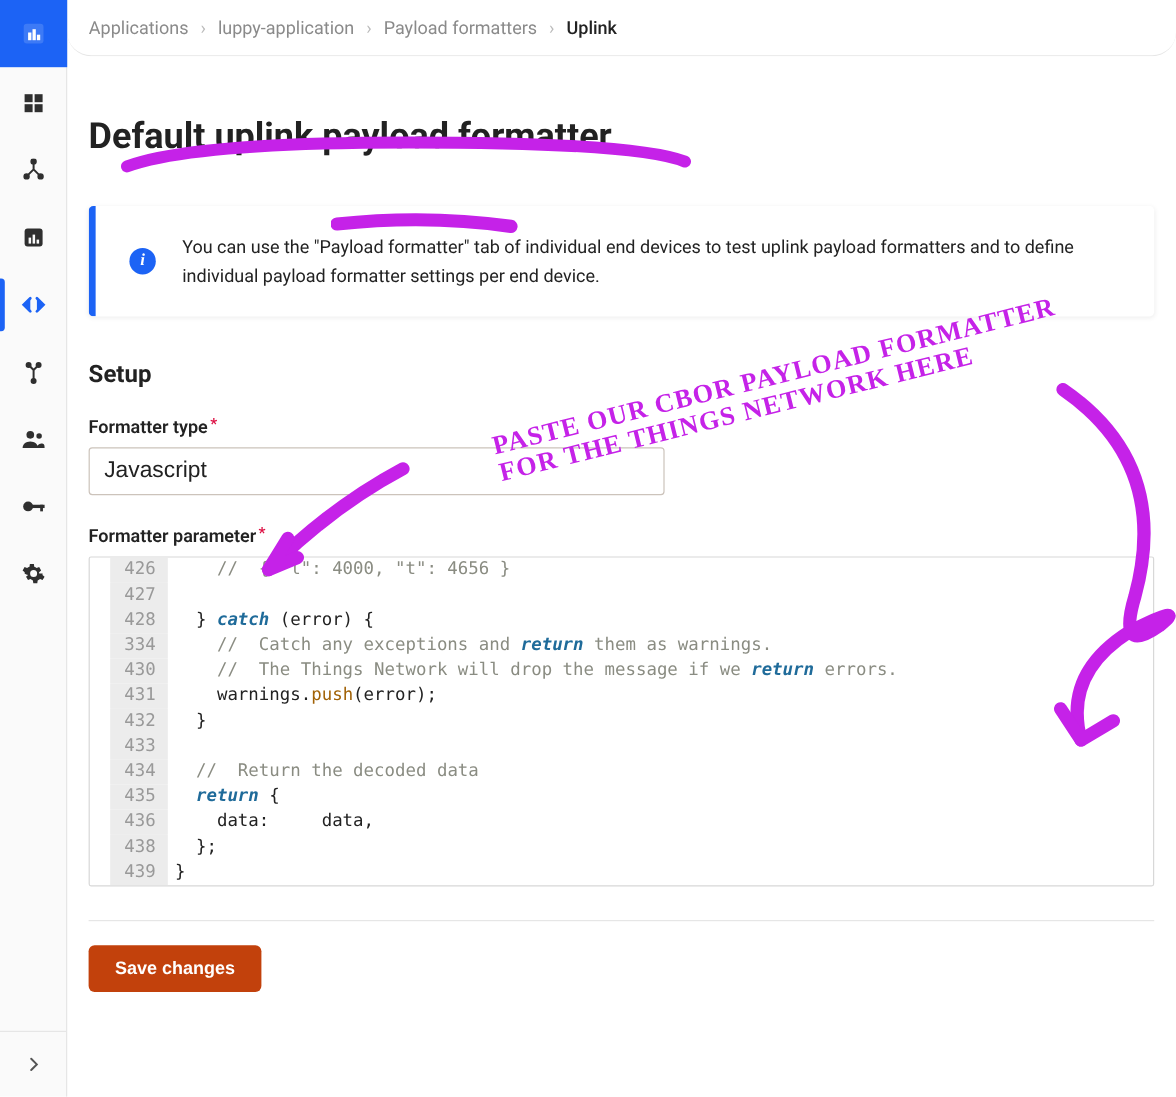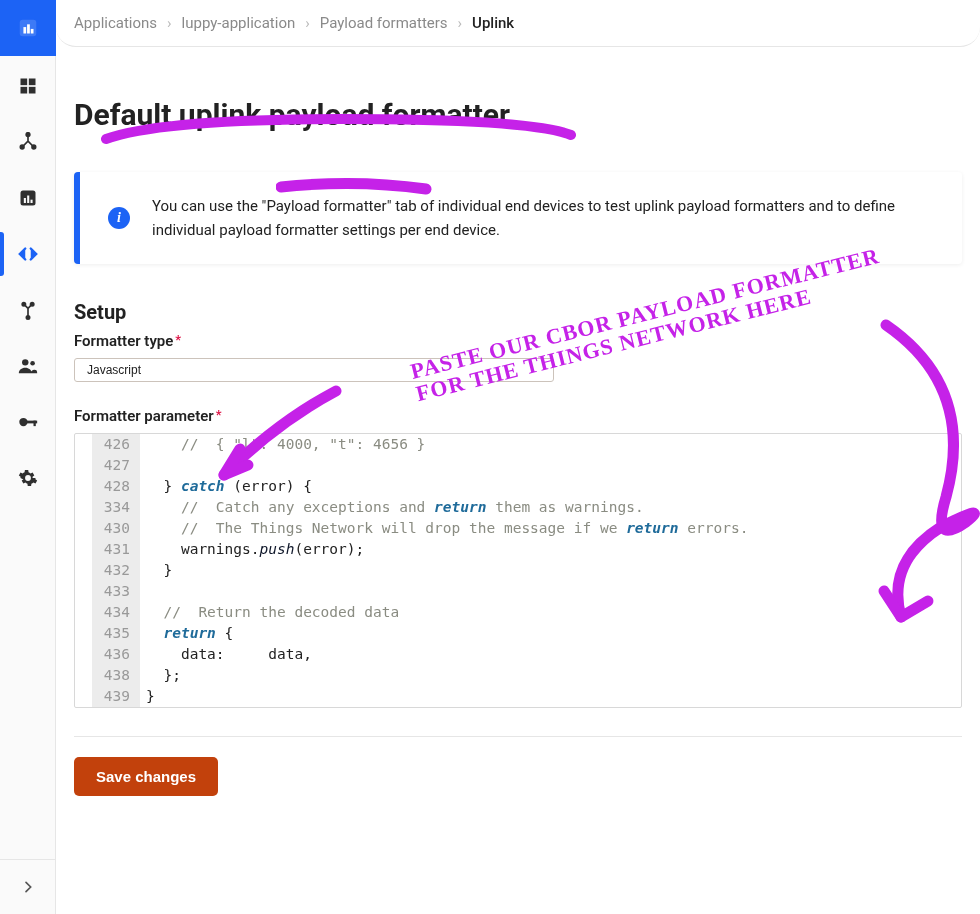--- a/index.html
+++ b/index.html
@@ -110,40 +110,40 @@
       font-family: Georgia, serif;
       font-style: italic;
     }
     .callout-text { font-size: 15px; line-height: 1.6; color: #222; }
 
     
     .section-heading {
       font-size: 20px;
       font-weight: 700;
       color: #222;
-      margin-bottom: 7px;
+      margin-bottom: 22px;
     }
     .field { margin-bottom: 24px; }
     .field-label {
       font-size: 15px;
       font-weight: 600;
       color: #222;
       display: inline-block;
       margin-bottom: 8px;
     }
     .req { color: #d14; margin-left: 2px; vertical-align: top; font-size: 13px; }
     .select-wrap { position: relative; max-width: 480px; }
     .select-input {
       width: 100%;
-      height: 24px;
+      height: 40px;
       border: 1px solid #ccc3bb;
       border-radius: 3px;
       background: #fff;
       padding: 0 12px;
-      font-size: 12px;
+      font-size: 19px;
       color: #222;
       cursor: pointer;
     }
 
     
     .editor {
       border: 1px solid #d8d8d8;
       border-radius: 2px;
       font-family: "Menlo", "Consolas", monospace;
       font-size: 14.5px;
@@ -158,21 +158,21 @@
       width: 48px; text-align: right; padding-right: 10px;
       color: #999; background: #ececec;
       user-select: none; flex-shrink: 0;
     }
     .code-cell { padding-left: 6px; flex: 1; position: relative; }
     .editor-row.last .code-cell::before{
       content:""; position:absolute; left:6px; top:2px; bottom:2px; width:2px; background:#999;
     }
     .tok-comment { color: #8a8c82; }
     .tok-kw { color: #1f6b9a; font-weight: 700; font-style: italic; }
-    .tok-fn { color: #0f172a; font-style: italic; }
+    .tok-fn { color: #a16207; }
 
     
     .button-bar {
       border-top: 1px solid #e6e6e6;
       padding: 20px 0 0;
       margin-top: 28px;
     }
     .btn-primary {
       background: #c2410c;
       color: #fff;

